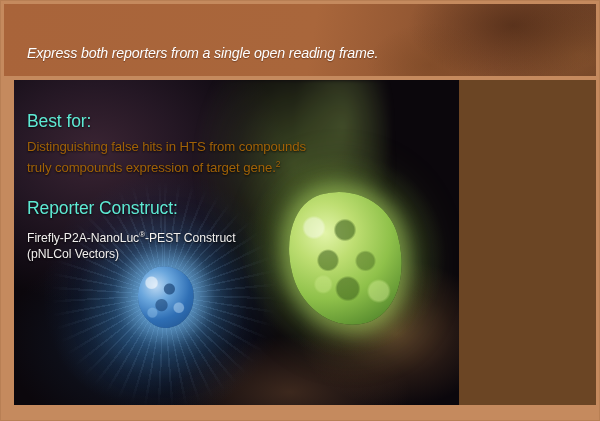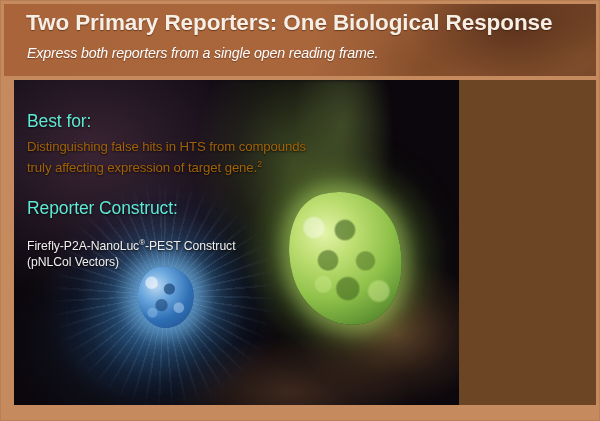--- a/index.html
+++ b/index.html
@@ -143,21 +143,20 @@
     font-size:13.2px;line-height:17.5px;color:#a16207;
     letter-spacing:-.1px;
     text-shadow:0 1px 2px rgba(0,0,0,.8);
   }
   .body-txt sup{font-size:8.5px;}
   .constr{
     position:absolute;left:13px;top:147px;
     font-size:12.2px;line-height:16px;color:#f2f0ee;
     letter-spacing:-.05px;
     text-shadow:0 1px 2px rgba(0,0,0,.8);
-    margin-top:8px;
   }
   .constr sup{font-size:8px;}
 
   
   .panel-brown{
     position:absolute;left:459px;top:80px;
     width:137px;height:325px;
     background:#6b4524;
   }
 
@@ -166,41 +165,40 @@
     position:absolute;left:0;top:0;width:600px;height:421px;
     box-sizing:border-box;border:1px solid #b87f54;pointer-events:none;
   }
 </style>
 </head>
 <body>
 
 <div id="poster">
 
   <div class="header">
-    <div class="title">Two Primary Reporters: One Biological Response</div>
     <div class="subtitle">Express both reporters from a single open reading frame.</div>
   </div>
 
   <div class="art">
     <div class="bg neb1"></div>
     <div class="bg neb2"></div>
     <div class="bg neb3"></div>
     <div class="bg neb4"></div>
 
     <div class="rays"></div>
     <div class="burst"></div>
     <div class="green-glow"></div>
     <div class="green-protein"></div>
     <div class="blue-protein"></div>
 
     <div class="copy">
       <div class="h-green h-best">Best for:</div>
       <div class="body-txt">
         <span>Distinguishing false hits in HTS from compounds</span><br>
-        <span>truly affecting expression of target gene.</span><sup>2</sup>
+        <span>truly compounds expression of target gene.</span><sup>2</sup>
       </div>
       <div class="h-green h-rep">Reporter Construct:</div>
       <div class="constr">
         <span>Firefly-P2A-NanoLuc</span><sup>®</sup><span>-PEST  Construct</span><br>
         <span>(pNLCol Vectors)</span>
       </div>
     </div>
   </div>
 
   <div class="panel-brown">

